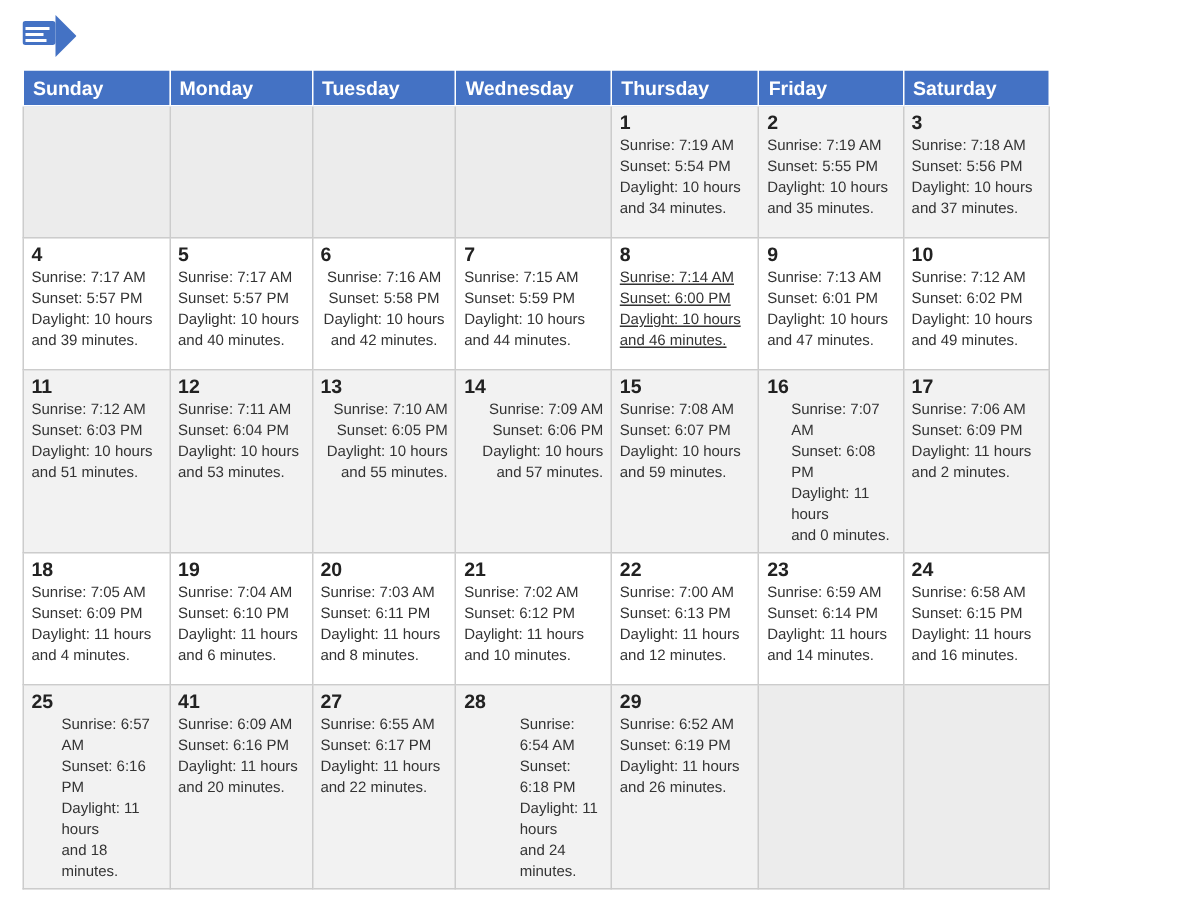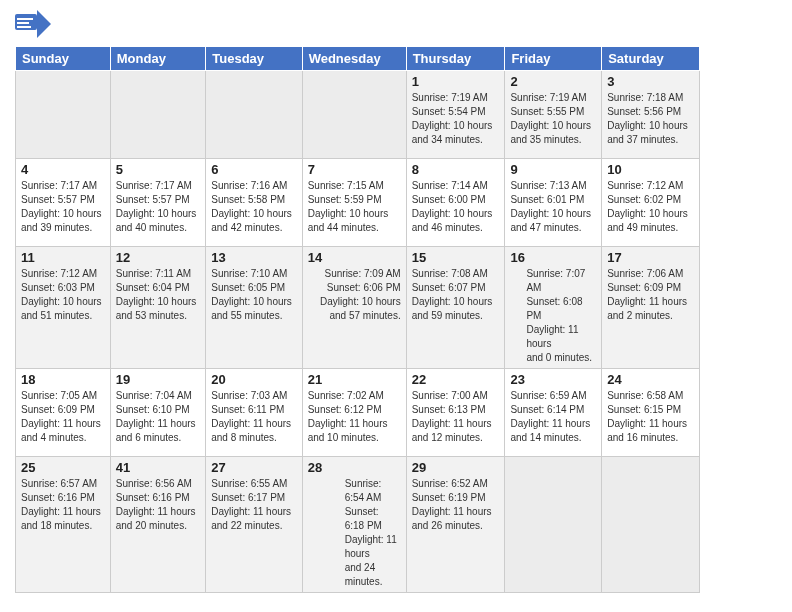--- a/index.html
+++ b/index.html
@@ -162,35 +162,35 @@
           </td>
           <td>
             <div class="day-num">5</div>
             <div class="day-info" style="white-space: pre-line;">Sunrise: 7:17 AM
 Sunset: 5:57 PM
 Daylight: 10 hours
 and 40 minutes.</div>
           </td>
           <td>
             <div class="day-num">6</div>
-            <div class="day-info" style="white-space: pre-line;">Sunrise: 7:16 AM
+            <div class="day-info" style="white-space: pre-line; text-align: center;">Sunrise: 7:16 AM
 Sunset: 5:58 PM
 Daylight: 10 hours
 and 42 minutes.</div>
           </td>
           <td>
             <div class="day-num">7</div>
             <div class="day-info" style="white-space: pre-line;">Sunrise: 7:15 AM
 Sunset: 5:59 PM
 Daylight: 10 hours
 and 44 minutes.</div>
           </td>
           <td>
             <div class="day-num">8</div>
-            <div class="day-info" style="white-space: pre-line;">Sunrise: 7:14 AM
+            <div class="day-info" style="white-space: pre-line; text-decoration: underline;">Sunrise: 7:14 AM
 Sunset: 6:00 PM
 Daylight: 10 hours
 and 46 minutes.</div>
           </td>
           <td>
             <div class="day-num">9</div>
             <div class="day-info" style="white-space: pre-line;">Sunrise: 7:13 AM
 Sunset: 6:01 PM
 Daylight: 10 hours
 and 47 minutes.</div>
@@ -213,21 +213,21 @@
           </td>
           <td>
             <div class="day-num">12</div>
             <div class="day-info" style="white-space: pre-line;">Sunrise: 7:11 AM
 Sunset: 6:04 PM
 Daylight: 10 hours
 and 53 minutes.</div>
           </td>
           <td>
             <div class="day-num">13</div>
-            <div class="day-info" style="white-space: pre-line;">Sunrise: 7:10 AM
+            <div class="day-info" style="white-space: pre-line; text-align: right;">Sunrise: 7:10 AM
 Sunset: 6:05 PM
 Daylight: 10 hours
 and 55 minutes.</div>
           </td>
           <td>
             <div class="day-num">14</div>
             <div class="day-info" style="white-space: pre-line; text-align: right;">Sunrise: 7:09 AM
 Sunset: 6:06 PM
 Daylight: 10 hours
 and 57 minutes.</div>
@@ -301,28 +301,28 @@
             <div class="day-num">24</div>
             <div class="day-info" style="white-space: pre-line;">Sunrise: 6:58 AM
 Sunset: 6:15 PM
 Daylight: 11 hours
 and 16 minutes.</div>
           </td>
         </tr>
         <tr class="row-shaded">
           <td>
             <div class="day-num">25</div>
-            <div class="day-info" style="white-space: pre-line;">Sunrise: 6:57 AM
+            <div class="day-info" style="white-space: pre-line; margin-left: 20px;">Sunrise: 6:57 AM
 Sunset: 6:16 PM
 Daylight: 11 hours
 and 18 minutes.</div>
           </td>
           <td>
             <div class="day-num">41</div>
-            <div class="day-info" style="white-space: pre-line;">Sunrise: 6:56 AM
+            <div class="day-info" style="white-space: pre-line;">Sunrise: 6:09 AM
 Sunset: 6:16 PM
 Daylight: 11 hours
 and 20 minutes.</div>
           </td>
           <td>
             <div class="day-num">27</div>
             <div class="day-info" style="white-space: pre-line;">Sunrise: 6:55 AM
 Sunset: 6:17 PM
 Daylight: 11 hours
 and 22 minutes.</div>

